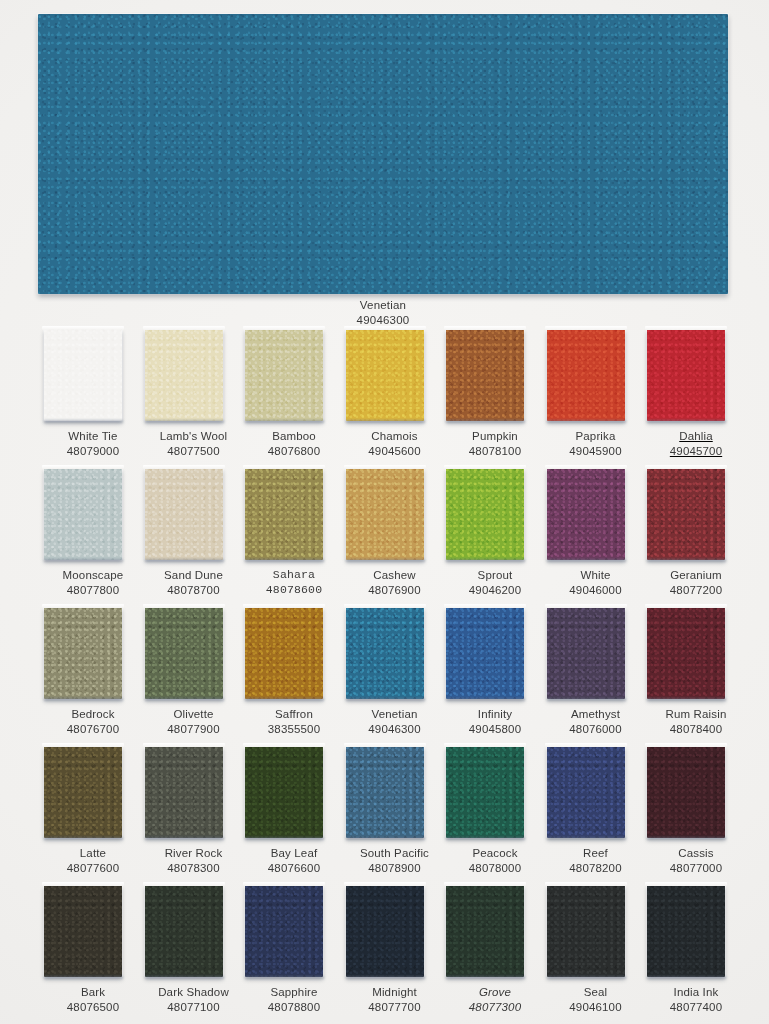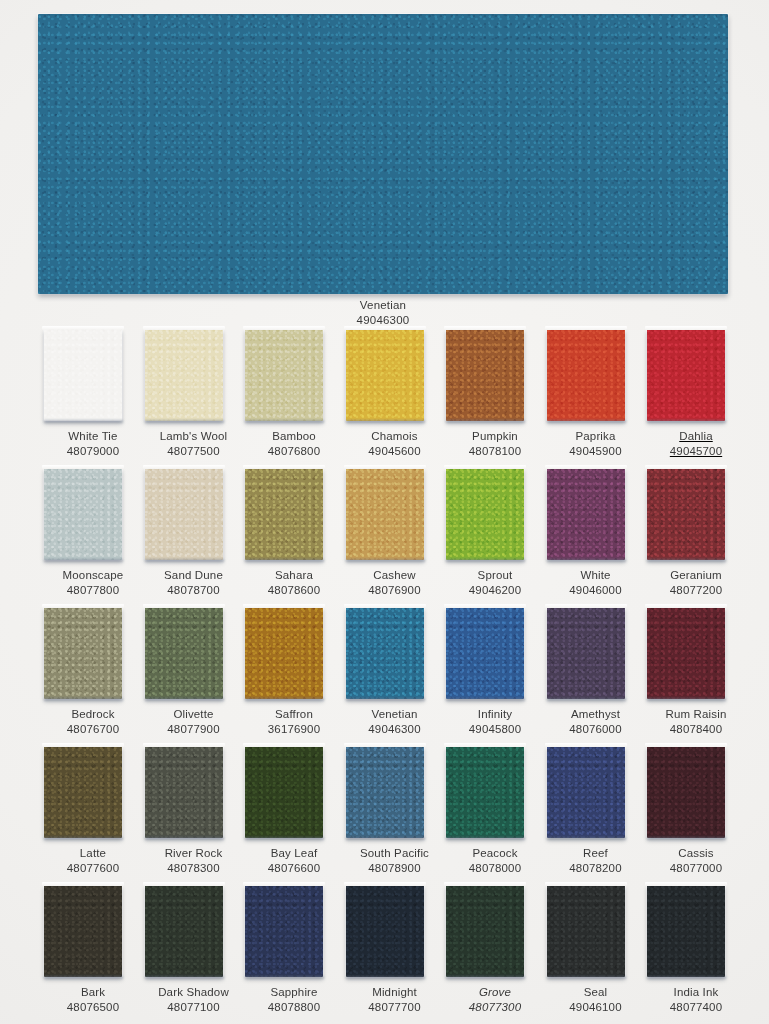--- a/index.html
+++ b/index.html
@@ -199,21 +199,21 @@
           <div class="grain"></div>
         </div>
         <div class="caption"><span>Moonscape</span><span class="code">48077800</span></div>
       </div>
       <div class="cell" style="left: 100.5px;">
         <div class="chip" style="background-color: rgb(216, 205, 182);">
           <div class="grain"></div>
         </div>
         <div class="caption"><span>Sand Dune</span><span class="code">48078700</span></div>
       </div>
-      <div class="cell" style="left: 201px;">
+      <div class="cell" style="left: 201px; font-family: Liberation Mono, monospace;">
         <div class="chip" style="background-color: rgb(149, 137, 79);">
           <div class="grain"></div>
         </div>
         <div class="caption"><span>Sahara</span><span class="code">48078600</span></div>
       </div>
       <div class="cell" style="left: 301.5px;">
         <div class="chip" style="background-color: rgb(196, 156, 85);">
           <div class="grain"></div>
         </div>
         <div class="caption"><span>Cashew</span><span class="code">48076900</span></div>
@@ -247,21 +247,21 @@
       <div class="cell" style="left: 100.5px;">
         <div class="chip" style="background-color: rgb(94, 106, 78);">
           <div class="grain"></div>
         </div>
         <div class="caption"><span>Olivette</span><span class="code">48077900</span></div>
       </div>
       <div class="cell" style="left: 201px;">
         <div class="chip" style="background-color: rgb(163, 112, 31);">
           <div class="grain"></div>
         </div>
-        <div class="caption"><span>Saffron</span><span class="code">36176900</span></div>
+        <div class="caption"><span>Saffron</span><span class="code">38355500</span></div>
       </div>
       <div class="cell" style="left: 301.5px;">
         <div class="chip" style="background-color: rgb(42, 108, 142);">
           <div class="grain"></div>
         </div>
         <div class="caption"><span>Venetian</span><span class="code">49046300</span></div>
       </div>
       <div class="cell" style="left: 402px;">
         <div class="chip" style="background-color: rgb(47, 90, 147);">
           <div class="grain"></div>

